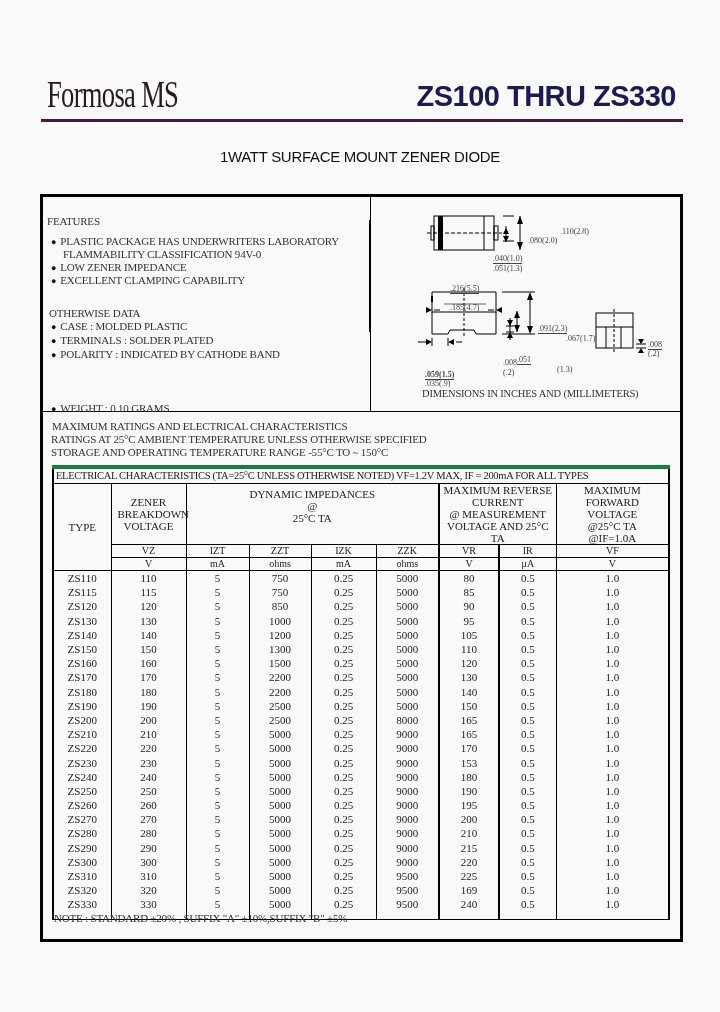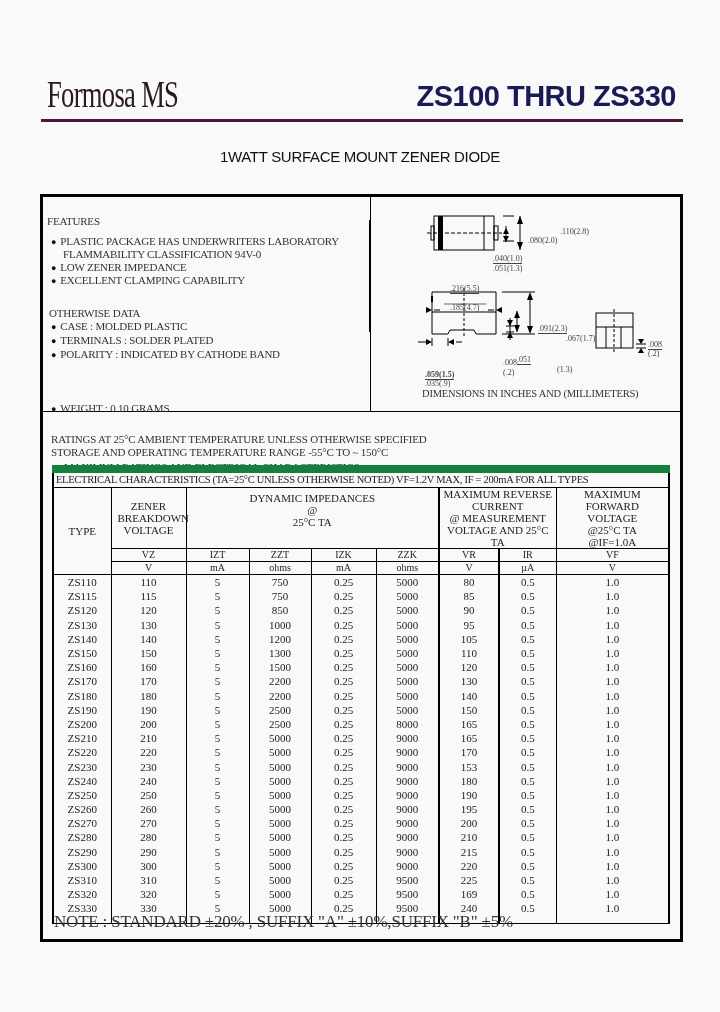--- a/index.html
+++ b/index.html
@@ -140,38 +140,38 @@
 <div class="abs dimtxt" style="left:503px;top:358px;">.008</div>
 <div class="abs dimtxt" style="left:503px;top:368px;">(.2)</div>
 <div class="abs dimtxt" style="left:517px;top:355px;border-bottom:1px solid #444;">.051</div>
 <div class="abs dimtxt" style="left:517px;top:365px;margin-left:40px;">(1.3)</div>
 <div class="abs dimtxt" style="left:425px;top:370px;border-bottom:1px solid #444;font-weight:bold;">.059(1.5)</div>
 <div class="abs dimtxt" style="left:425px;top:379px;">.035(.9)</div>
 <div class="abs dimtxt" style="left:648px;top:340px;border-bottom:1px solid #444;">.008</div>
 <div class="abs dimtxt" style="left:648px;top:349px;">(.2)</div>
 <div class="abs txt" style="left:422px;top:388px;font-size:10.5px;">DIMENSIONS IN INCHES AND (MILLIMETERS)</div>
 
-<div class="abs txt" style="left:64px;top:420px;margin-top:41px;">MAXIMUM RATINGS AND ELECTRICAL CHARACTERISTICS</div>
+<div class="abs txt" style="left:52px;top:420px;">MAXIMUM RATINGS AND ELECTRICAL CHARACTERISTICS</div>
 <div class="abs txt" style="left:51px;top:433px;">RATINGS AT 25°C AMBIENT TEMPERATURE UNLESS OTHERWISE SPECIFIED</div>
 <div class="abs txt" style="left:51px;top:446px;">STORAGE AND OPERATING TEMPERATURE RANGE -55°C  TO ~ 150°C</div>
 
 <table class="spec">
   <colgroup>
     <col style="width:58px">
       <col style="width:75px">
       <col style="width:63px">
       <col style="width:62px">
     <col style="width:65px">
       <col style="width:63px">
       <col style="width:60px">
       <col style="width:57px">
       <col style="width:113px">
   </colgroup>
   <tbody>
-    <tr class="caption" style="border-top:8px solid #15803d;">
+    <tr class="caption" style="border-top:4px solid #15803d;">
       <td colspan="9" class="outer-l outer-r">ELECTRICAL CHARACTERISTICS (TA=25°C UNLESS OTHERWISE NOTED) VF=1.2V MAX, IF = 200mA FOR ALL TYPES</td>
     </tr>
     <tr>
       <td rowspan="3" class="outer-l" style="height:50px;">TYPE</td>
       <td style="padding:2px 6px;">ZENER BREAKDOWN VOLTAGE</td>
       <td colspan="4" style="vertical-align:top;padding-top:4px;">
         <div>DYNAMIC IMPEDANCES</div>
         <div>@</div>
         <div>25°C TA</div>
       </td>
@@ -470,13 +470,13 @@
         <td>5000</td>
         <td>0.25</td>
         <td>9500</td>
         <td class="thick-l">240</td>
         <td class="thick-l">0.5</td>
         <td class="outer-r">1.0</td>
       </tr>
     </tbody>
 </table>
 
-<div class="abs txt note" style="font-size:17px;">NOTE : STANDARD ±20% ,   SUFFIX "A" ±10%,SUFFIX "B" ±5%</div>
+<div class="abs txt note" style="font-size:11px;">NOTE : STANDARD ±20% ,   SUFFIX "A" ±10%,SUFFIX "B" ±5%</div>
 
 </body></html>

